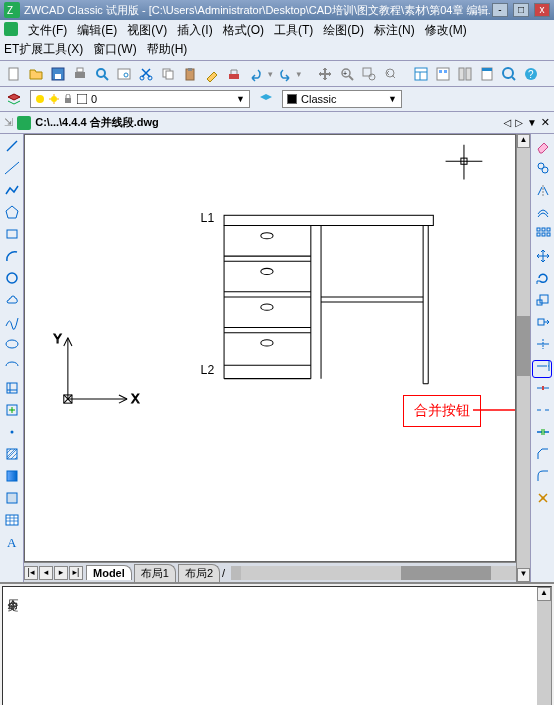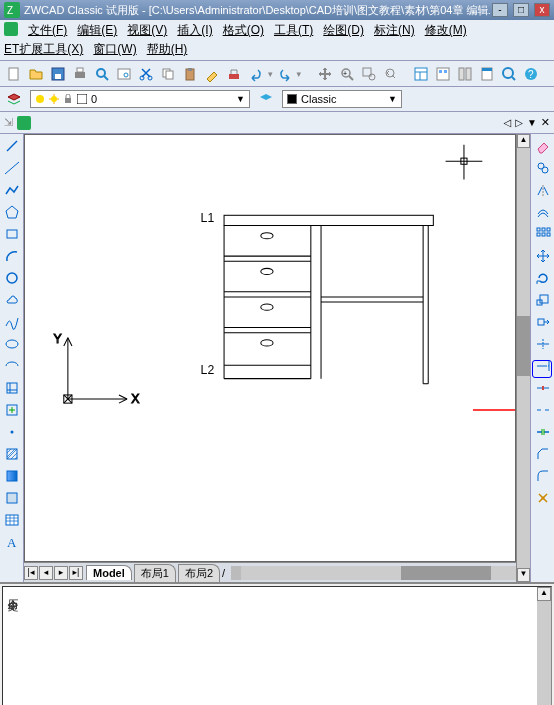--- a/index.html
+++ b/index.html
@@ -2,21 +2,21 @@
 <html><head>
 <meta charset="utf-8">
 <style>
   * { margin: 0; padding: 0; box-sizing: border-box; }
   body { font-family: "Microsoft YaHei", SimSun, Arial, sans-serif; font-size: 12px; background: #c0c0c0; width: 554px; height: 705px; overflow: hidden; position: relative; }
   .titlebar { background: linear-gradient(to bottom, #8aa4c9, #5e7fa8); color: #fff; display: flex; align-items: center; padding: 2px 4px; height: 20px; font-size: 11px; }
   .titlebar .logo { width: 16px; height: 16px; margin-right: 4px; }
   .titlebar .title-text { flex: 1; white-space: nowrap; overflow: hidden; }
   .titlebar .winbtns button { width: 16px; height: 14px; background: #bcd; border: 1px solid #678; margin-left: 2px; font-size: 10px; line-height: 10px; }
   .menubar { background: #e8eef6; border-bottom: 1px solid #99b; padding: 2px 4px; display: flex; flex-wrap: wrap; gap: 2px 10px; font-size: 12px; }
-  .menubar span { cursor: default; text-decoration: underline; }
+  .menubar span { cursor: default; }
   .toolbar { background: #e8eef6; border-bottom: 1px solid #99b; padding: 2px 4px; display: flex; align-items: center; flex-wrap: wrap; gap: 2px; min-height: 26px; }
   .tbtn { width: 20px; height: 20px; display: flex; align-items: center; justify-content: center; border: 1px solid transparent; }
   .tbtn svg, .tbtn span { width: 16px; height: 16px; }
   .layer-row { background: #e8eef6; border-bottom: 1px solid #99b; padding: 2px 4px; display: flex; align-items: center; gap: 6px; }
   .layer-row select, .layer-row .combo { font-size: 11px; height: 18px; border: 1px solid #888; background: #fff; }
   .combo { display: flex; align-items: center; padding: 0 4px; gap: 4px; }
   .combo .swatch { width: 10px; height: 10px; background: #000; border: 1px solid #666; }
   .combo .arrow { margin-left: auto; font-size: 9px; }
   .dropline { background: #e8eef6; border-bottom: 1px solid #99b; padding: 2px 4px; display: flex; align-items: center; gap: 4px; height: 22px; font-size: 11px; }
   .dropline .doc-tab { display: flex; align-items: center; gap: 4px; }
@@ -263,20 +263,21 @@
     <span class="arrow">▼</span>
   </div>
 </div>
 
 <div class="dropline">
   <span style="color:#888">⇲</span>
   <div class="doc-tab">
     <svg width="14" height="14">
         <rect width="14" height="14" fill="#2a5" rx="2"></rect>
       </svg>
+    <b>C:\...\4.4.4  合并线段.dwg</b>
   </div>
   <div style="flex:1"></div>
   <span style="font-size:10px">◁</span>
   <span style="font-size:10px">▷</span>
   <span style="font-size:10px">▼</span>
   <span style="font-size:11px">✕</span>
 </div>
 
 <div class="main">
 
@@ -439,20 +440,23 @@
 
           <line x1="390" y1="85" x2="390" y2="240"></line>
           <line x1="395" y1="85" x2="395" y2="240"></line>
           <line x1="390" y1="240" x2="395" y2="240"></line>
         </g>
         <text x="172" y="82" font-size="12">L1</text>
         <text x="172" y="230" font-size="12">L2</text>
       </svg>
 
       
+      <div class="callout-box" style="left:378px; top:260px">
+        <span>合并按钮</span>
+      </div>
       <svg class="callout-arrow" style="left:448px; top:270px" width="58" height="10">
         <line x1="0" y1="5" x2="52" y2="5" stroke="#f00" stroke-width="1.5"></line>
         <path d="M52 5l-6-4m6 4l-6 4" stroke="#f00" stroke-width="1.5" fill="none"></path>
       </svg>
     </div>
 
     <div class="tabs-row">
       <div class="nav">
         <button>|◂</button>
         <button>◂</button>

